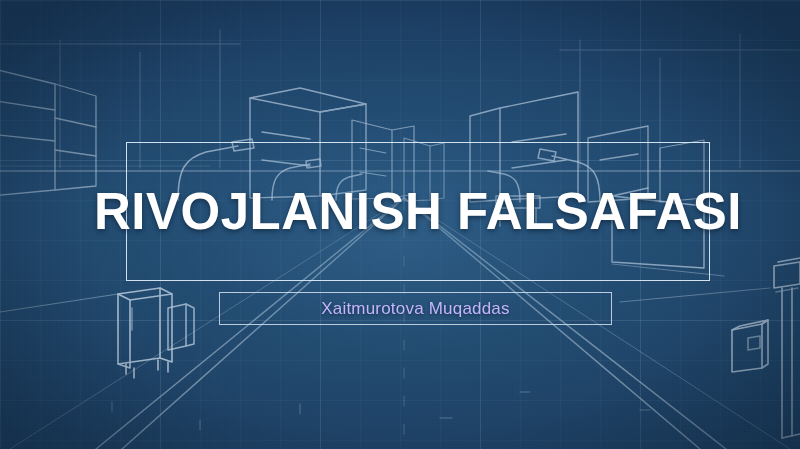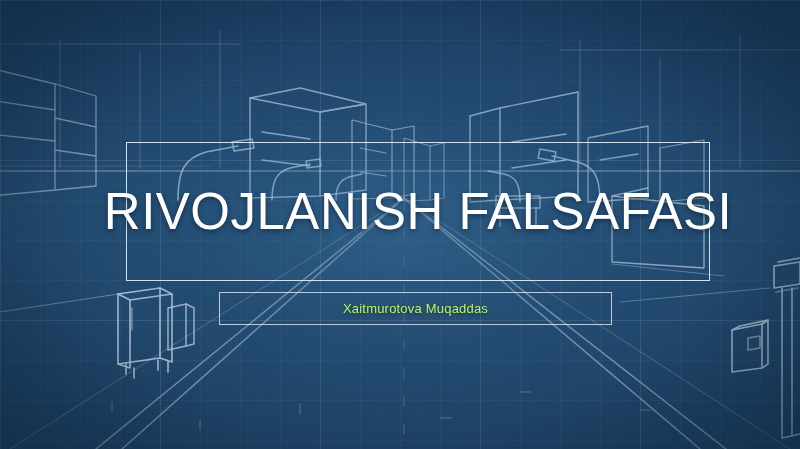--- a/index.html
+++ b/index.html
@@ -27,32 +27,32 @@
       repeating-linear-gradient(0deg,rgba(255,255,255,.020) 0 1px,transparent 1px 3px),
       repeating-linear-gradient(90deg,rgba(0,0,0,.030) 0 1px,transparent 1px 4px);
   }
   .title-box{
     position:absolute;left:126px;top:142px;width:584px;height:139px;
     border:1.6px solid rgba(226,238,250,.92);
     box-sizing:border-box;
     display:flex;align-items:center;justify-content:center;
   }
   .title-text{
-    color:#ffffff;font-size:51px;font-weight:normal;
+    color:#ffffff;font-size:51px;font-weight:bold;
     letter-spacing:.5px;line-height:1;white-space:nowrap;
     text-shadow:0 2px 5px rgba(6,20,36,.55);
   }
   .subtitle-box{
     position:absolute;left:219px;top:292px;width:393px;height:33px;
     border:1.4px solid rgba(213,228,243,.85);
     box-sizing:border-box;
     display:flex;align-items:center;justify-content:center;
   }
   .subtitle-text{
-    color:#bef264;font-size:13px;font-weight:normal;
+    color:#c4b5fd;font-size:17px;font-weight:normal;
     letter-spacing:.2px;line-height:1;white-space:nowrap;
     text-shadow:0 1px 3px rgba(6,20,36,.5);
   }
 </style>
 </head>
 <body>
 
 <div class="slide">
 
   <svg class="bg-svg" viewBox="0 0 800 449" preserveAspectRatio="none">

